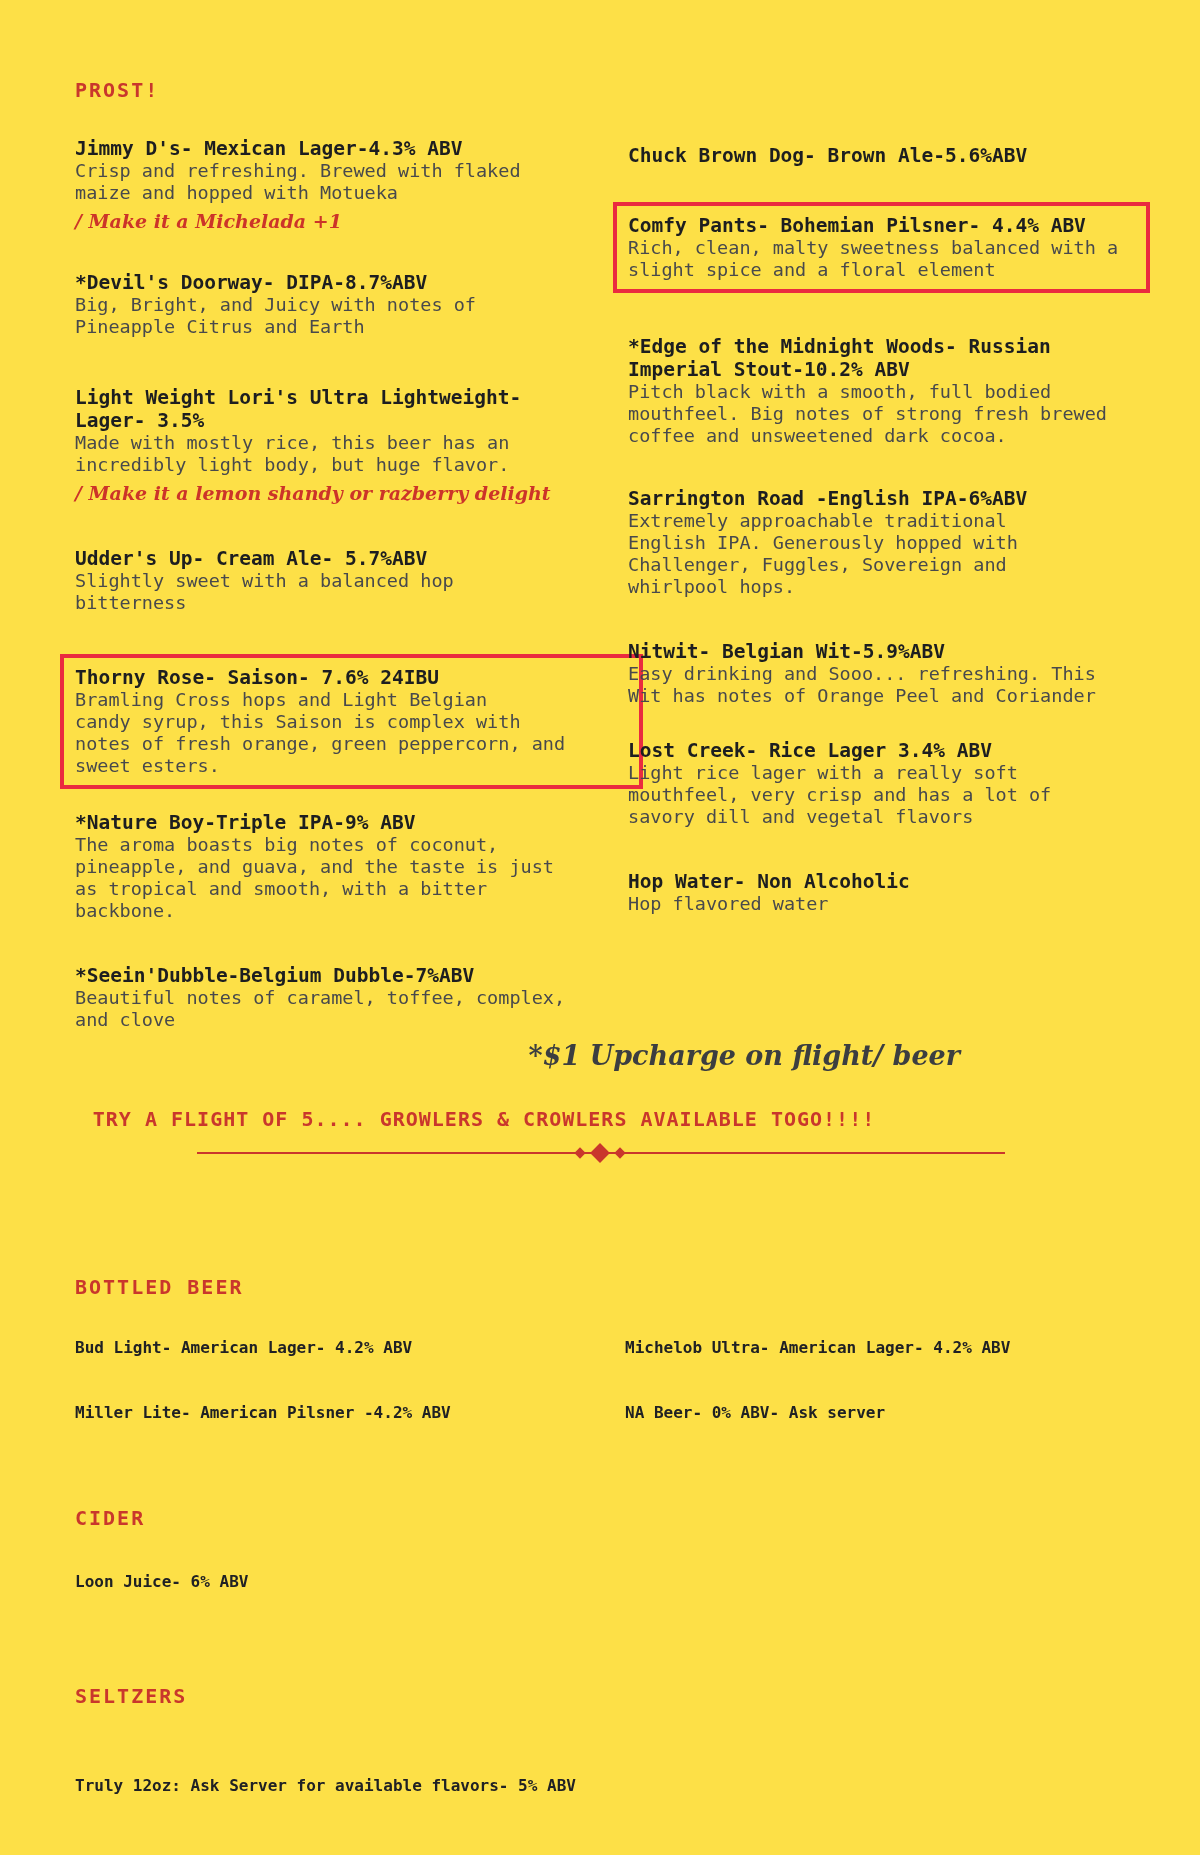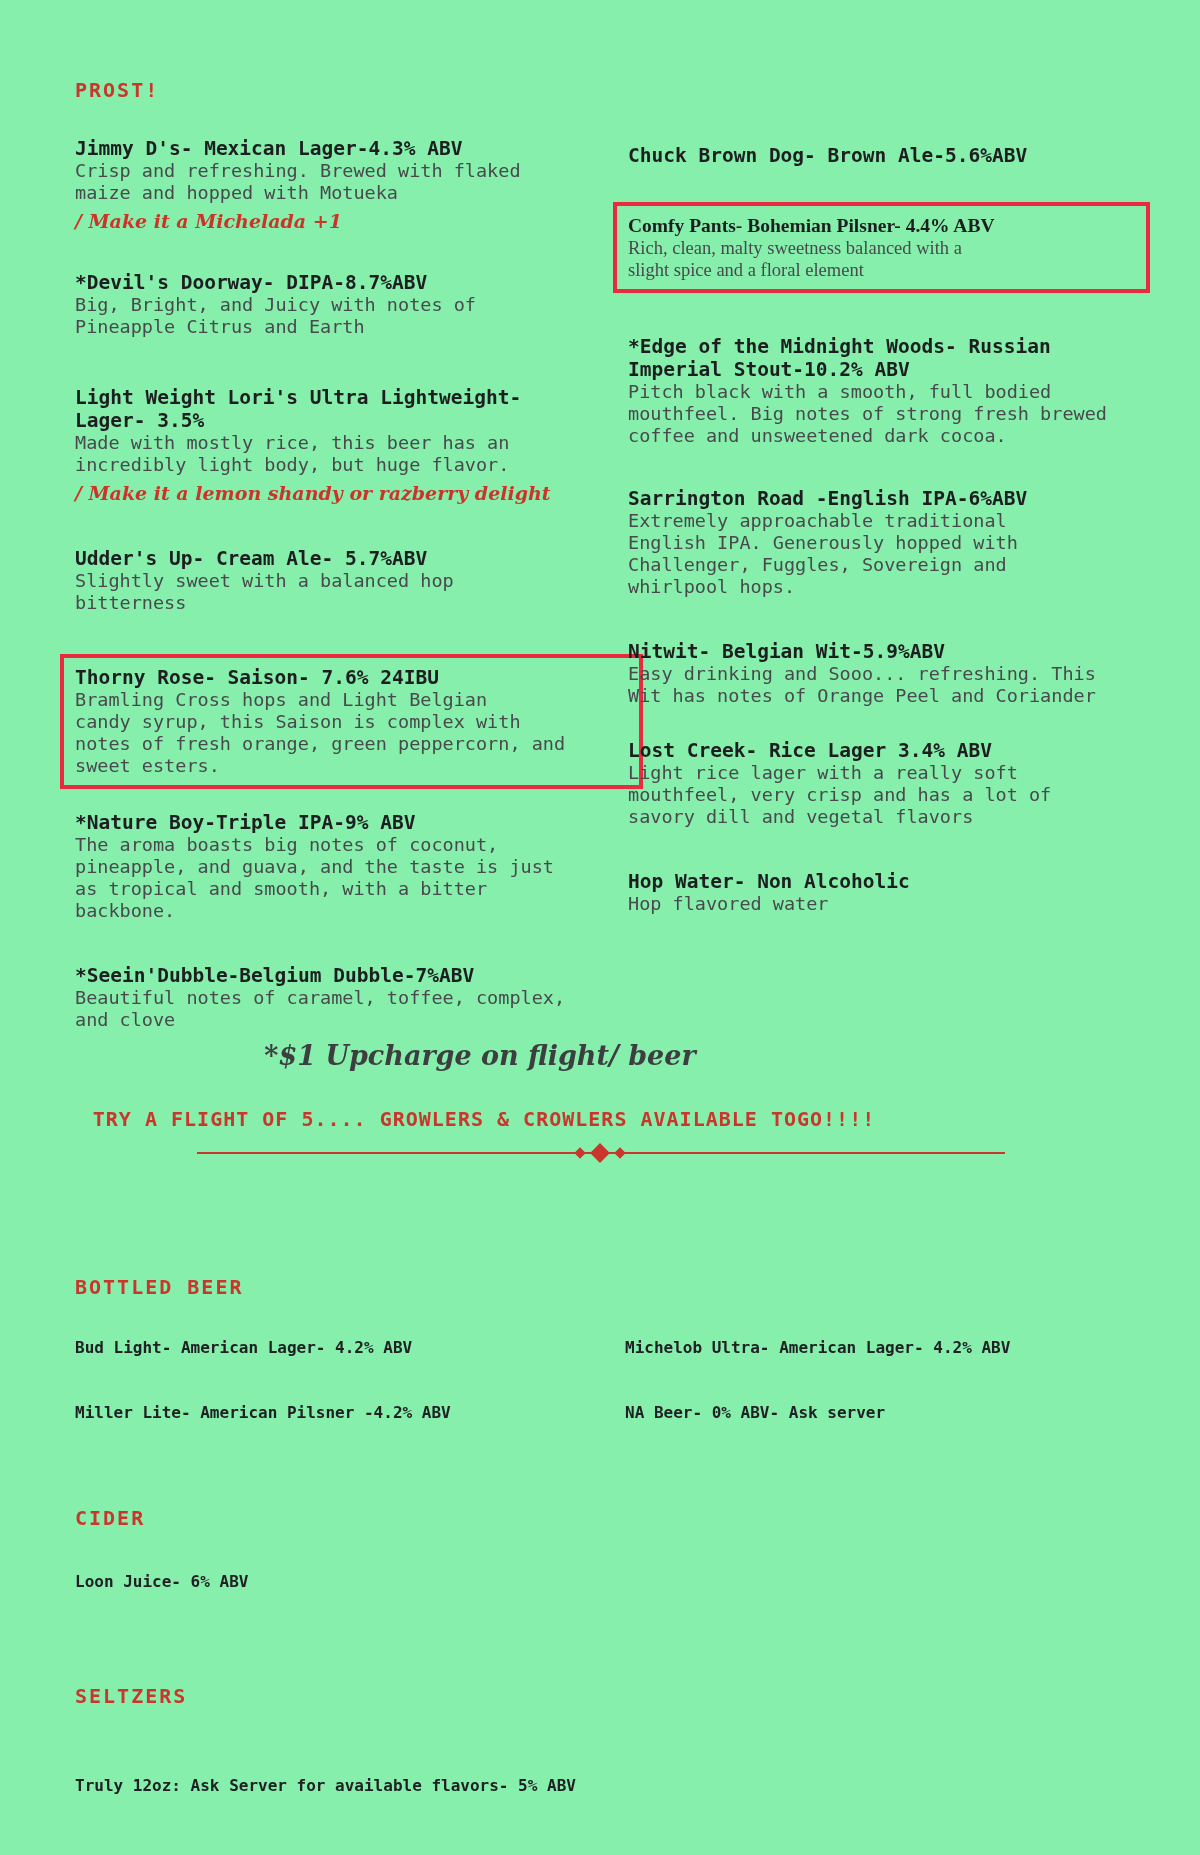--- a/index.html
+++ b/index.html
@@ -1,19 +1,19 @@
 <!DOCTYPE html>
 <html><head>
 <meta charset="utf-8">
 <style>
   html,body{margin:0;padding:0;background:#ffffff;}
   .page{
     position:relative;
     width:1200px;height:1855px;
-    background:#86efac;
+    background:#fde047;
     font-family:"DejaVu Sans Mono", "Liberation Mono", monospace;
     overflow:hidden;
   }
   .heading{
     position:absolute;
     color:#c9372c;
     font-weight:bold;
     font-size:20px;
     letter-spacing:2px;
   }
@@ -50,29 +50,29 @@
   #col-right .boxed{width:537px;}
 
   
   #col-left  .entry:nth-child(1){margin-bottom:38px;}
   #col-left  .entry:nth-child(2){margin-bottom:48px;}
   #col-left  .entry:nth-child(3){margin-bottom:42px;}
   #col-left  .entry:nth-child(4){margin-bottom:40px;}
   #col-left  .entry:nth-child(5){margin-bottom:22px;}
   #col-left  .entry:nth-child(6){margin-bottom:42px;}
   #col-right .entry:nth-child(1){margin-bottom:35px;}
-  #col-right .entry:nth-child(2){font-family:Liberation Serif, serif;}
+  #col-right .entry:nth-child(2){}
   #col-right .entry:nth-child(3){margin-bottom:40px;}
   #col-right .entry:nth-child(4){margin-bottom:42px;margin-top:18px;}
   #col-right .entry:nth-child(5){margin-bottom:32px;}
   #col-right .entry:nth-child(6){margin-bottom:42px;}
 
   .upcharge{
     position:absolute;top:1040px;left:0;width:960px;
-    text-align:center;
+    text-align:right;
     font-family:"DejaVu Serif", "Liberation Serif", serif;
     font-style:italic;font-weight:bold;
     color:#3c3e40;font-size:27px;
   }
   .flight-banner{
     position:absolute;top:1107px;left:0;width:968px;
     text-align:center;
     color:#c9372c;font-weight:bold;
     font-size:20px;letter-spacing:1px;
   }

